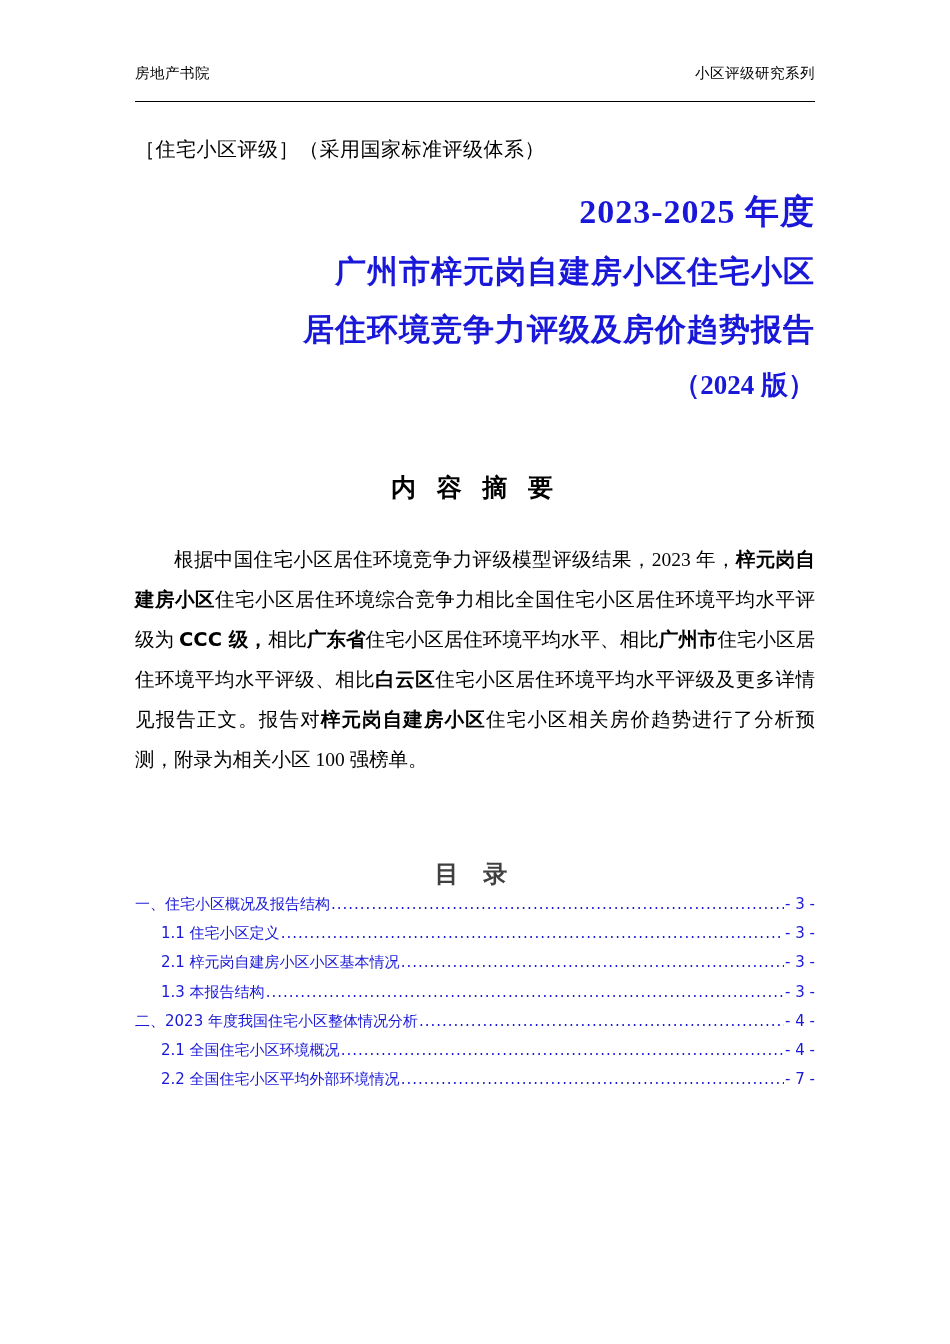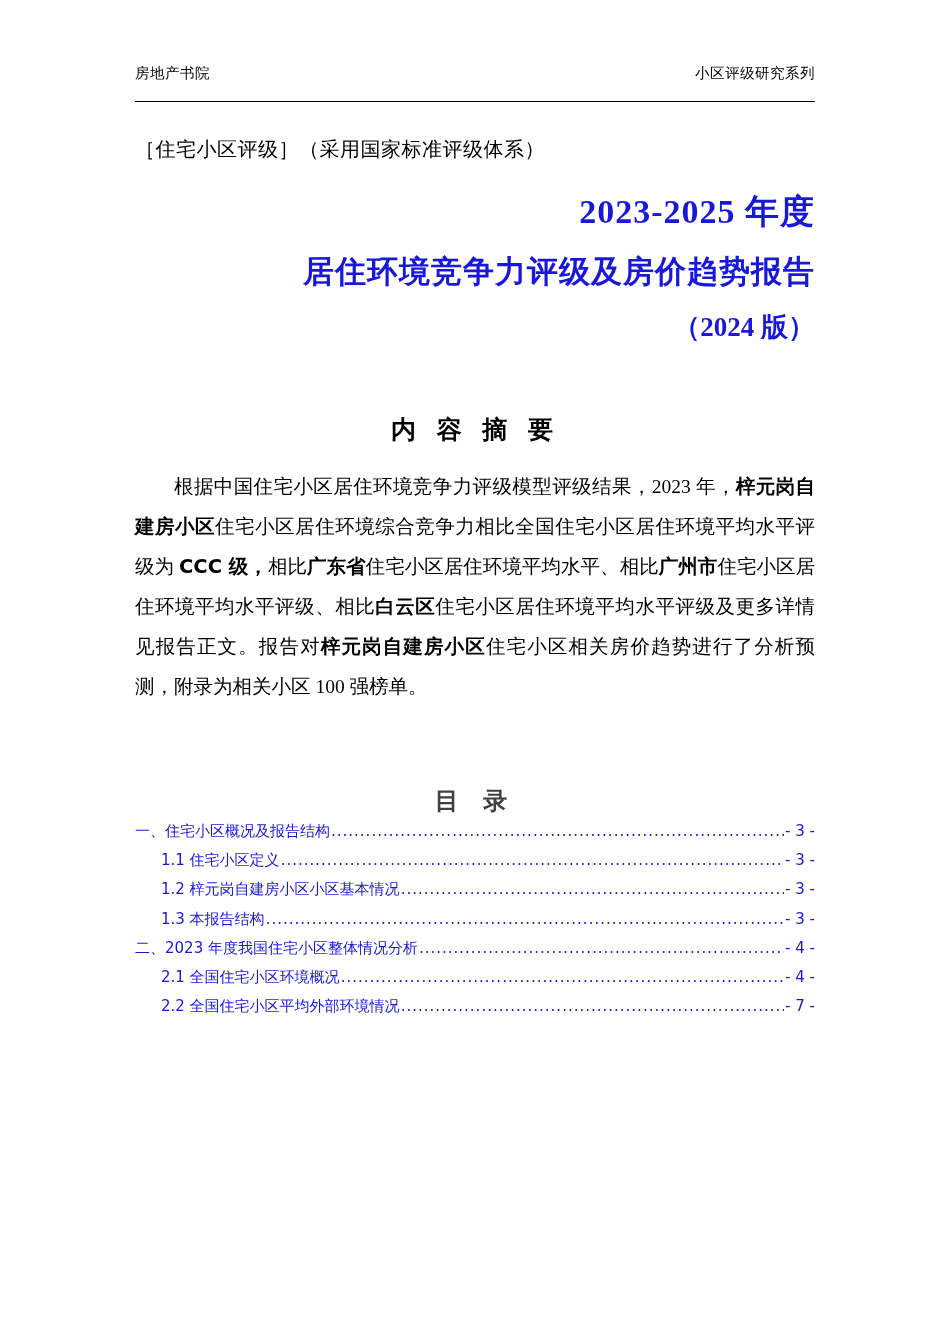--- a/index.html
+++ b/index.html
@@ -78,21 +78,21 @@
   
   .section-heading {
     text-align: center;
     font-size: 25px;
     font-weight: bold;
     font-family: "DejaVu Sans", "Liberation Sans", sans-serif;
     letter-spacing: 6px;
     margin-top: 68px;
   }
   .abstract {
-    margin-top: 21px;
+    margin-top: 36px;
     font-size: 19.5px;
     line-height: 2.05;
     text-align: justify;
     text-justify: inter-ideograph;
     text-indent: 2em;
     font-family: "Liberation Serif", "DejaVu Serif", serif;
   }
   .abstract b {
     font-weight: bold;
     font-family: "DejaVu Sans", "Liberation Sans", sans-serif;
@@ -137,41 +137,42 @@
 
   <div class="header">
     <div class="left">房地产书院</div>
     <div class="right">小区评级研究系列</div>
   </div>
 
   <div class="doc-kicker">［住宅小区评级］（采用国家标准评级体系）</div>
 
   <div class="title-main">
     <div class="title-line1">2023-2025 年度</div>
+    <div class="title-line2">广州市梓元岗自建房小区住宅小区</div>
     <div class="title-line3">居住环境竞争力评级及房价趋势报告</div>
     <div class="title-line4">（2024 版）</div>
   </div>
 
   <div class="section-heading">内 容 摘 要</div>
   <div class="abstract"><span>根据中国住宅小区居住环境竞争力评级模型评级结果，2023 年，</span><b>梓元岗自建房小区</b><span>住宅小区居住环境综合竞争力相比全国住宅小区居住环境平均水平评级为 </span><b>CCC 级，</b><span>相比</span><b>广东省</b><span>住宅小区居住环境平均水平、相比</span><b>广州市</b><span>住宅小区居住环境平均水平评级、相比</span><b>白云区</b><span>住宅小区居住环境平均水平评级及更多详情见报告正文。报告对</span><b>梓元岗自建房小区</b><span>住宅小区相关房价趋势进行了分析预测，附录为相关小区 100 强榜单。</span></div>
 
   <div class="toc-heading">目 录</div>
   <div class="toc">
       <div class="toc-row">
         <span class="toc-label">一、住宅小区概况及报告结构</span>
         <span class="toc-dots">............................................................................................................................................</span>
         <span class="toc-page">- 3 -</span>
       </div>
       <div class="toc-row level2">
         <span class="toc-label">1.1 住宅小区定义</span>
         <span class="toc-dots">............................................................................................................................................</span>
         <span class="toc-page">- 3 -</span>
       </div>
       <div class="toc-row level2">
-        <span class="toc-label">1.2 梓元岗自建房小区小区基本情况</span>
+        <span class="toc-label">2.1 梓元岗自建房小区小区基本情况</span>
         <span class="toc-dots">............................................................................................................................................</span>
         <span class="toc-page">- 3 -</span>
       </div>
       <div class="toc-row level2">
         <span class="toc-label">1.3 本报告结构</span>
         <span class="toc-dots">............................................................................................................................................</span>
         <span class="toc-page">- 3 -</span>
       </div>
       <div class="toc-row">
         <span class="toc-label">二、2023 年度我国住宅小区整体情况分析</span>

